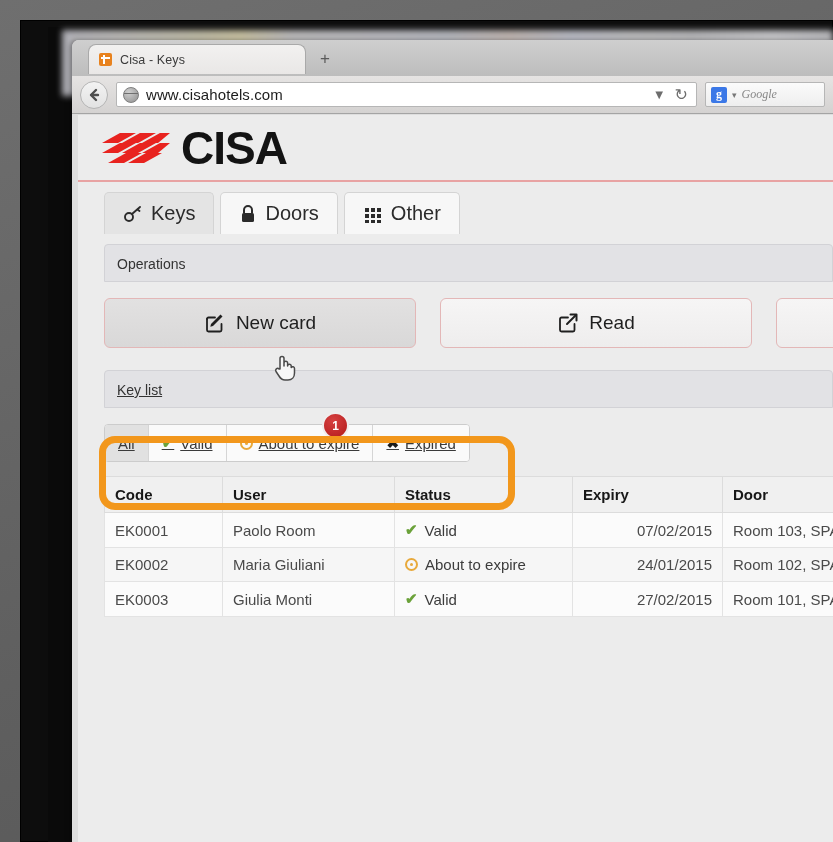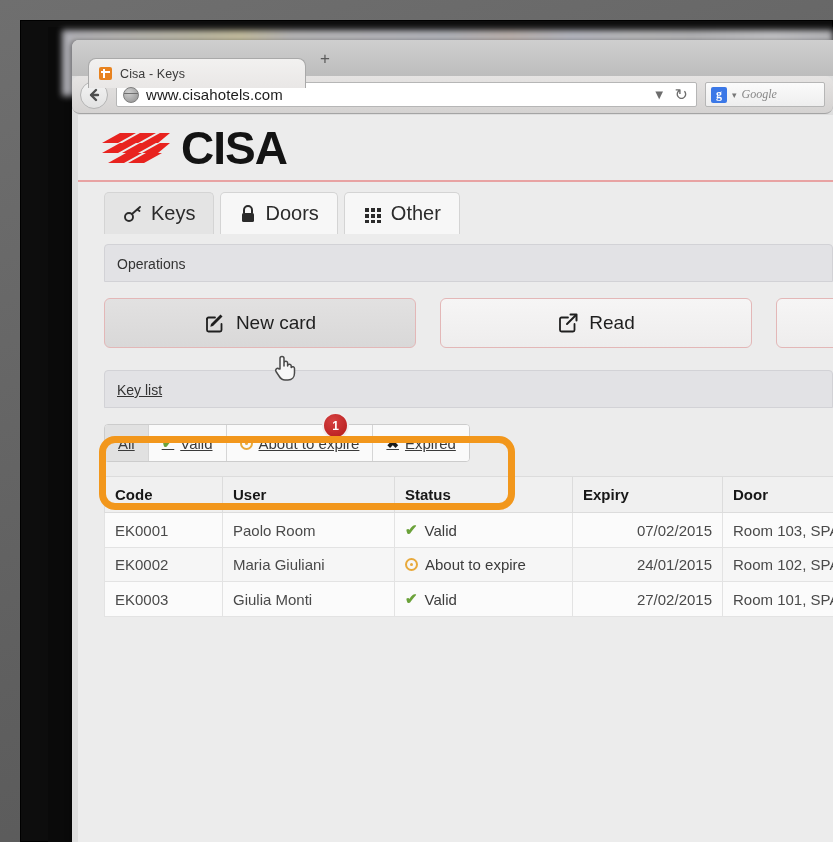--- a/index.html
+++ b/index.html
@@ -49,21 +49,21 @@
     box-shadow: -2px 0 5px rgba(0,0,0,.35);
   }
   
   #tabstrip {
     position: relative;
     height: 36px;
     background: linear-gradient(180deg, #cfcfcf 0%, #bdbdbd 100%);
     border-top-left-radius: 7px;
   }
   #tab {
-    position: absolute; left: 16px; top: 18px;
+    position: absolute; left: 16px; top: 4px;
     width: 218px; height: 30px;
     background: linear-gradient(180deg, #f2f1f0 0%, #e9e7e6 100%);
     border: 1px solid #a9a9a9;
     border-bottom: none;
     border-top-left-radius: 8px;
     border-top-right-radius: 8px;
     display: flex; align-items: center;
     padding-left: 10px;
     box-sizing: border-box;
   }
@@ -89,21 +89,20 @@
   }
 
   
   #toolbar {
     height: 38px;
     background: linear-gradient(180deg, #e6e4e3 0%, #d4d2d1 100%);
     border-bottom: 1px solid #a4a4a4;
     display: flex; align-items: center;
     padding: 15px 8px;
     box-sizing: border-box;
-    border-radius: 8px;
   }
   #backbtn {
     width: 26px; height: 26px; border-radius: 50%;
     background: linear-gradient(180deg, #f3f3f3, #e2e2e2);
     border: 1px solid #b4b4b4;
     display: flex; align-items: center; justify-content: center;
     flex: 0 0 auto;
     font-size: 15px; color: #555;
   }
   #omnibox {

